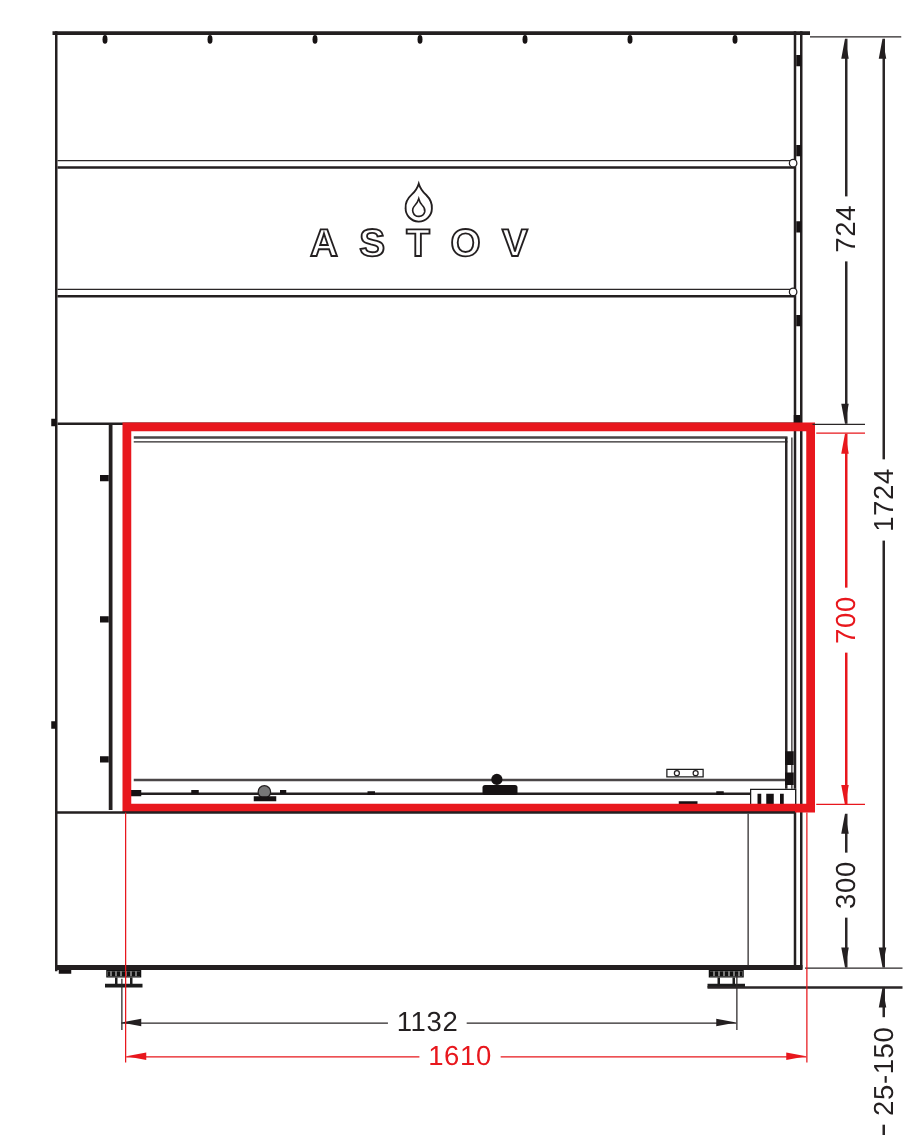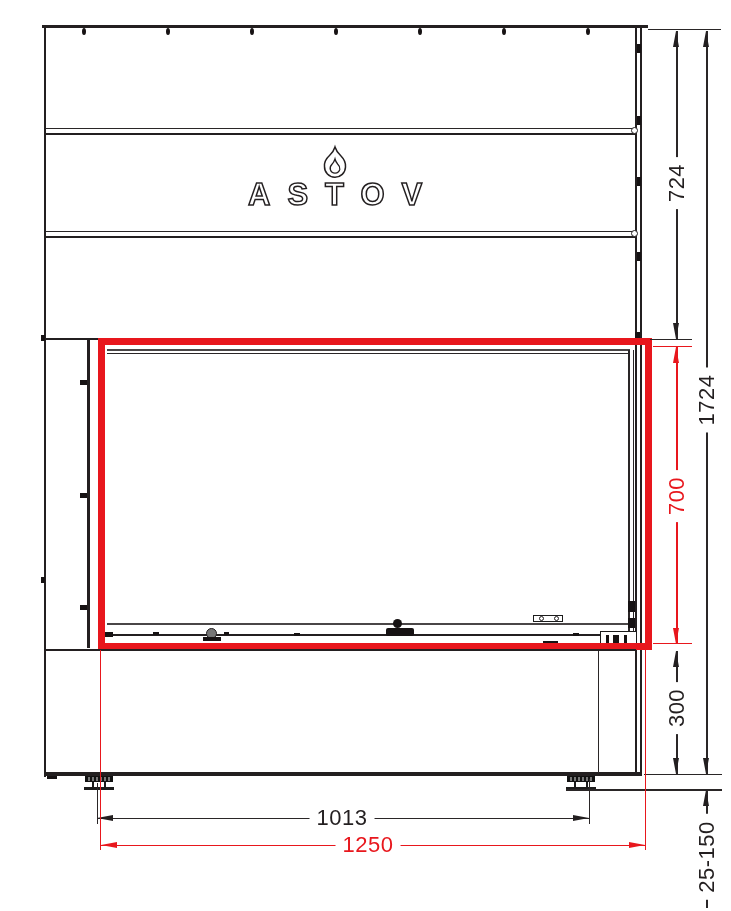--- a/index.html
+++ b/index.html
@@ -148,29 +148,29 @@
 
   <div class="ln thin" style="left:706px;top:790px;width:1.5px;height:118px;"></div>
   <div class="arr a-up" style="left:703.2px;top:790px;"></div>
   <div class="vlab" style="left:707px;top:857px;">25-150</div>
 
   <div class="ln thin" style="left:96.5px;top:783px;width:1.2px;height:41px;"></div>
   <div class="ln thin" style="left:588.5px;top:779px;width:1.2px;height:45px;"></div>
   <div class="ln thin" style="left:97px;top:817.5px;width:492px;height:1.5px;"></div>
   <div class="arr a-lt" style="left:97px;top:814.7px;"></div>
   <div class="arr a-rt" style="left:573px;top:814.7px;"></div>
-  <div class="hlab" style="left:342px;top:818px;">1013</div>
+  <div class="hlab" style="left:342px;top:818px;">1132</div>
 
   <div class="ln redln" style="left:653px;top:346px;width:39px;height:1.2px;"></div>
   <div class="ln redln" style="left:653px;top:643px;width:39px;height:1.2px;"></div>
   <div class="ln redln" style="left:676px;top:347px;width:1.5px;height:297px;"></div>
   <div class="arr a-up r" style="left:673.2px;top:347px;"></div>
   <div class="arr a-dn r" style="left:673.2px;top:628px;"></div>
   <div class="vlab red" style="left:677px;top:496px;">700</div>
 
   <div class="ln redln" style="left:100px;top:650px;width:1.2px;height:200px;"></div>
   <div class="ln redln" style="left:644.5px;top:650px;width:1.2px;height:200px;"></div>
   <div class="ln redln" style="left:101px;top:844.5px;width:544px;height:1.5px;"></div>
   <div class="arr a-lt r" style="left:101px;top:841.7px;"></div>
   <div class="arr a-rt r" style="left:629px;top:841.7px;"></div>
-  <div class="hlab red" style="left:368px;top:845px;">1250</div>
+  <div class="hlab red" style="left:368px;top:845px;">1610</div>
 
 </div>
 
 </body></html>

